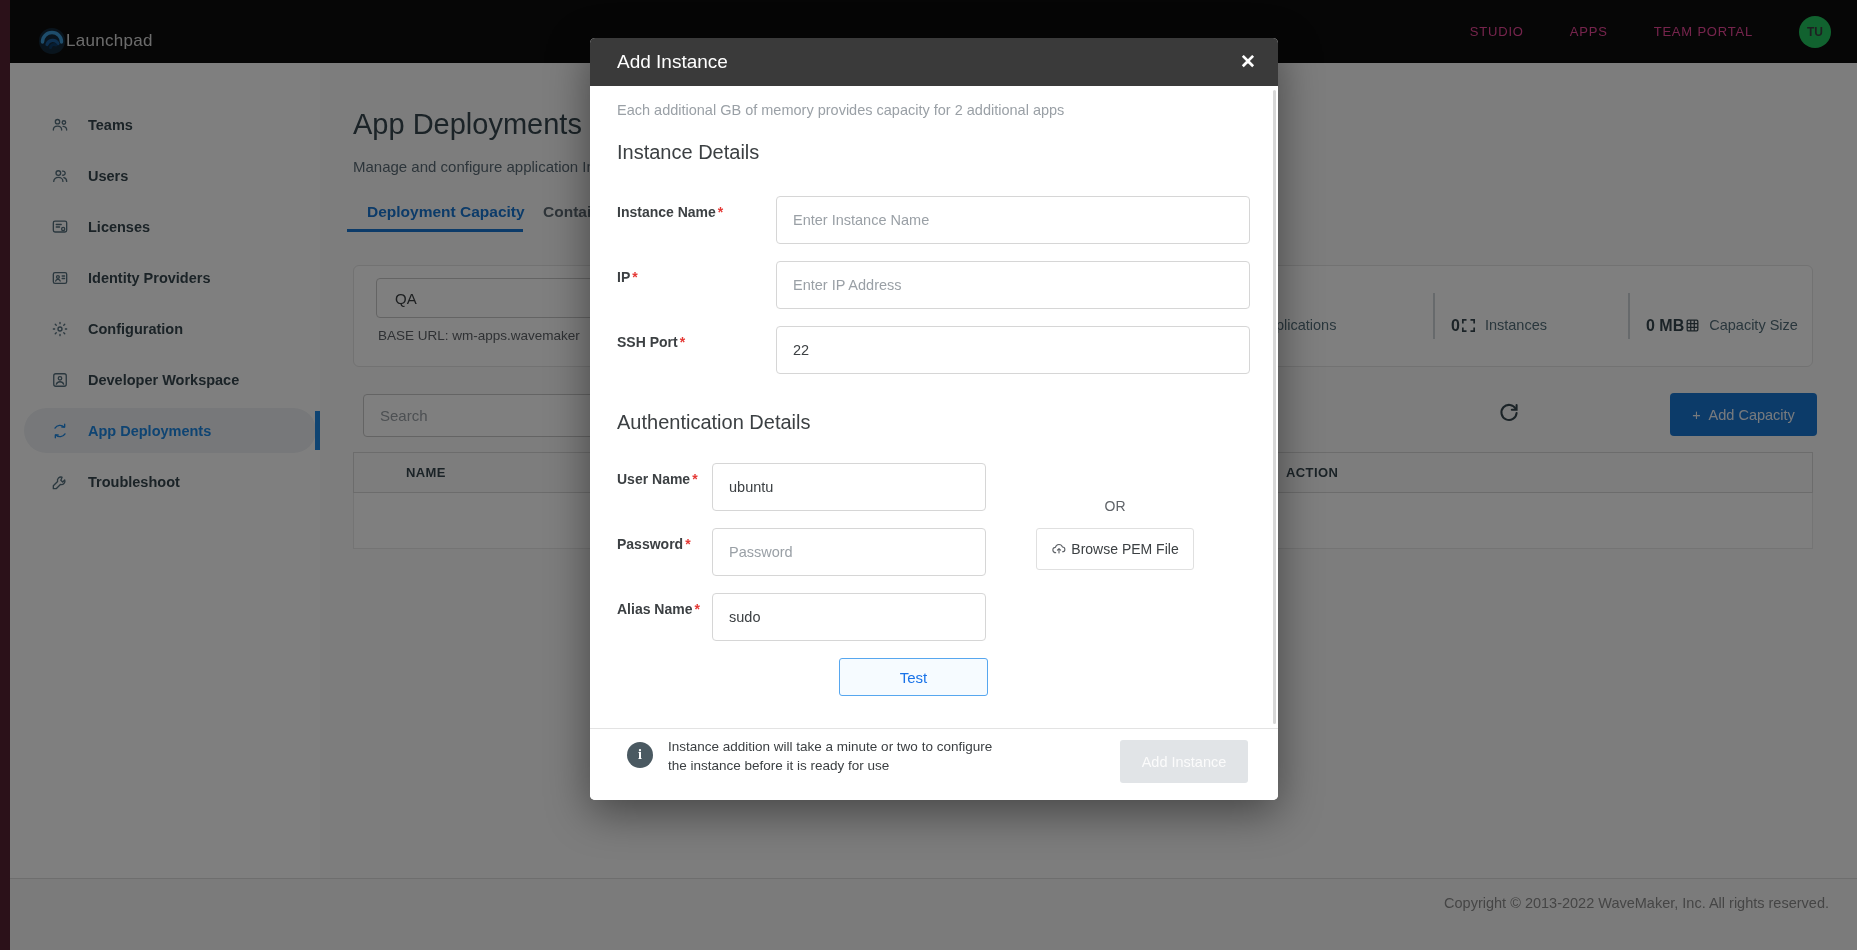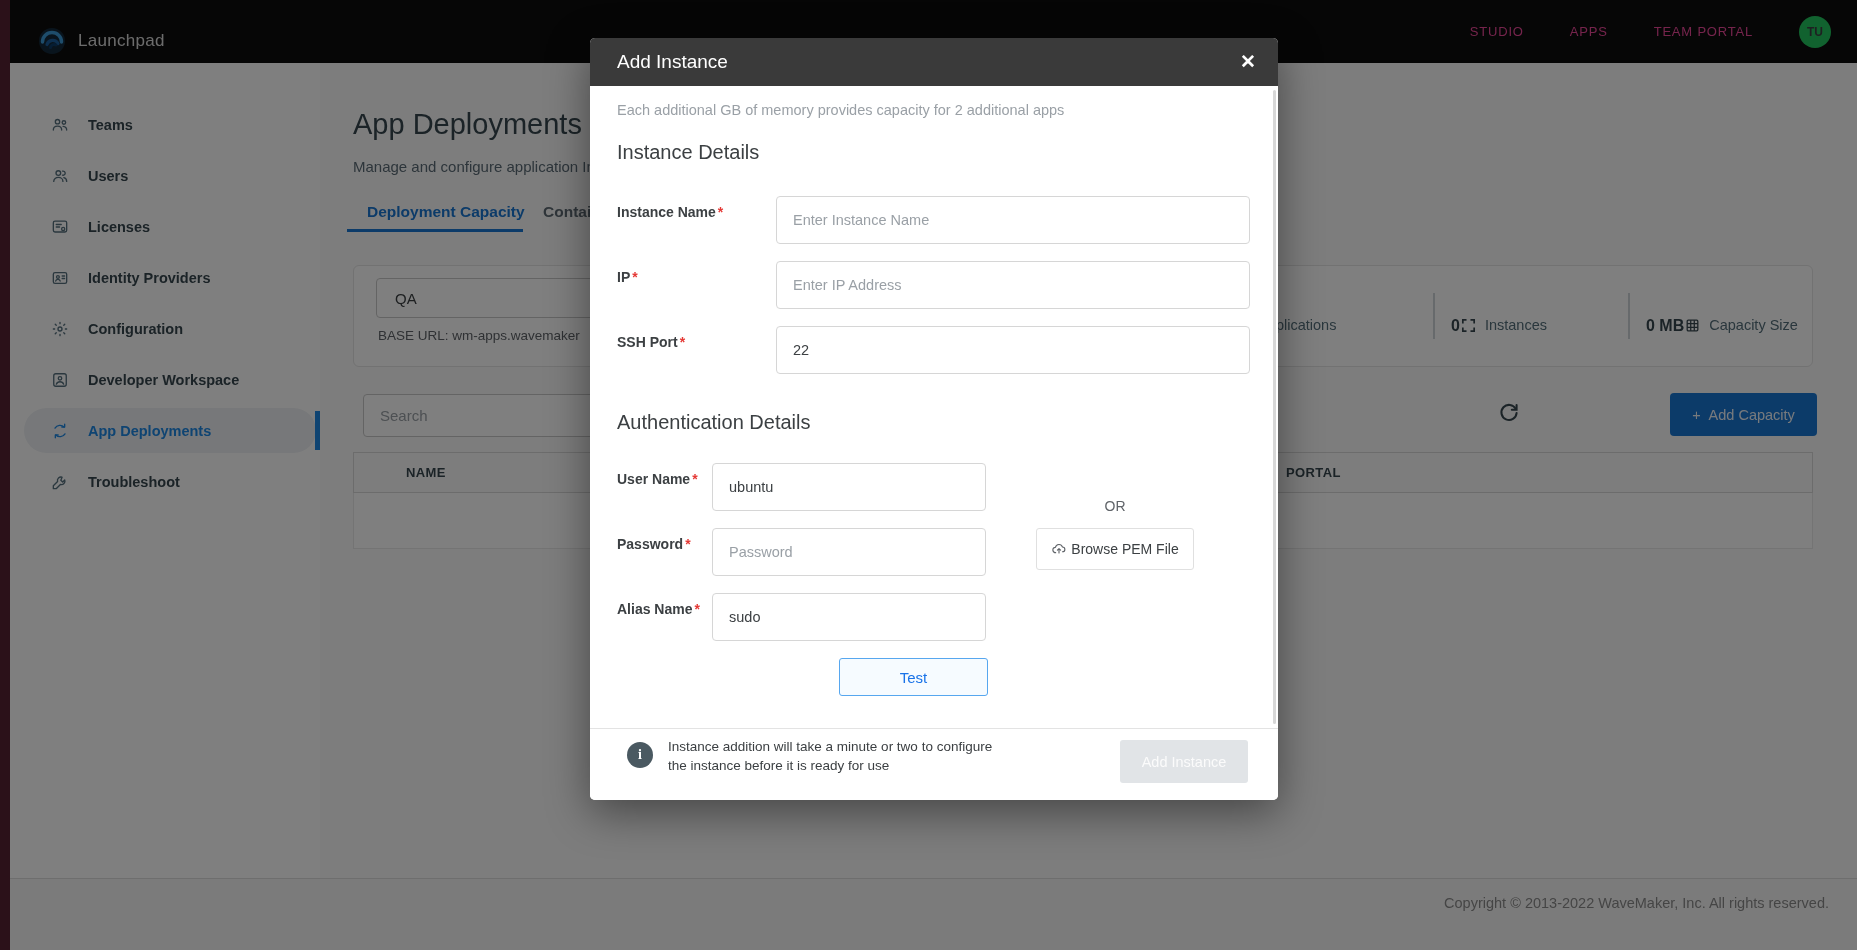--- a/index.html
+++ b/index.html
@@ -2,21 +2,21 @@
 <html><head>
 <meta charset="utf-8">
 <style>
   * { margin:0; padding:0; box-sizing:border-box; }
   html,body { background:#222; }
   body { font-family:"Liberation Sans", sans-serif; }
   .app { position:relative; width:1857px; height:950px; overflow:hidden; background:#fafafa; }
 
   
   .navbar { position:absolute; left:0; top:0; width:1857px; height:63px; background:#0d0d0d; z-index:10; }
-  .brand { position:absolute; left:38px; top:0; height:81px; display:flex; align-items:center; gap:12px; }
+  .brand { position:absolute; left:38px; top:0; height:81px; display:flex; align-items:center; }
   .brand-name { color:#d9d9d9; font-size:17px; letter-spacing:.3px; }
   .nav-right { position:absolute; right:26px; top:0; height:63px; display:flex; align-items:center; gap:46px; }
   .nav-link { color:#ec4899; font-size:13px; letter-spacing:.8px; cursor:pointer; }
   .avatar { width:32px; height:32px; border-radius:50%; background:#22c55e; color:#3c4043; font-size:12px; font-weight:700; display:flex; align-items:center; justify-content:center; }
 
   
   .edge-strip { position:absolute; left:0; top:0; width:10px; height:950px; background:#2b1119; z-index:60; }
 
   
   .sidebar { position:absolute; left:10px; top:63px; width:310px; height:815px; background:#ffffff; z-index:10; padding-top:36px; }
@@ -247,21 +247,21 @@
         <path d="M19 4.6V9h-4.4"></path>
     </svg>
   </span>
   <button class="add-capacity">
     <span>+</span>
     <span>Add Capacity</span>
   </button>
 
   <div class="table-head">
     <span class="th" style="left:52px;">NAME</span>
-    <span class="th" style="left:932px;">PORTAL</span>
+    <span class="th" style="left:932px;">ACTION</span>
   </div>
   <div class="table-body"></div>
 
   <footer class="footer">
     <span class="copyright">Copyright © 2013-2022 WaveMaker, Inc. All rights reserved.</span>
   </footer>
 
   <div class="backdrop"></div>
 
   <div class="edge-strip"></div>

